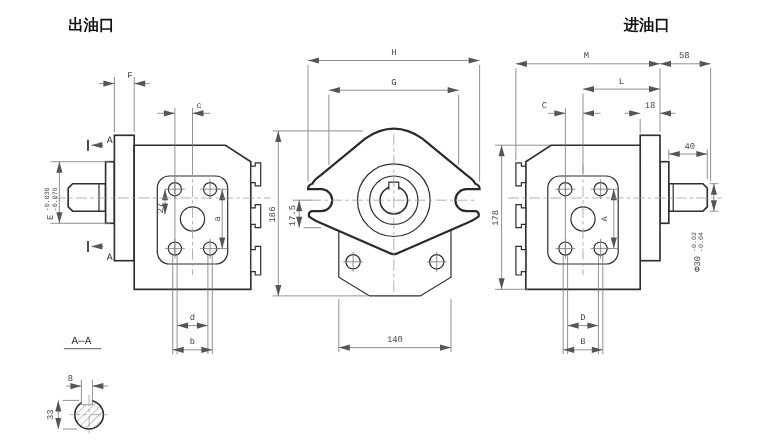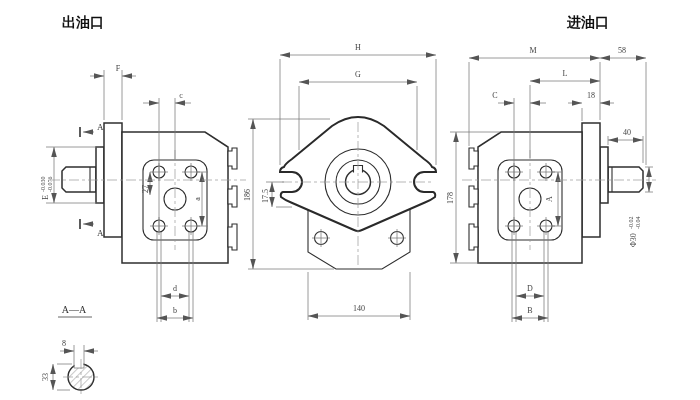--- a/index.html
+++ b/index.html
@@ -1,16 +1,16 @@
 <!DOCTYPE html>
 <html><head>
 <meta charset="utf-8">
 <style>
   html,body{margin:0;padding:0;background:#fff}
-  .stage{width:700px;height:400px;background:#ffffff;position:relative;font-family:Liberation Serif, serif}
+  .stage{width:700px;height:400px;background:#ffffff;position:relative;font-family:Liberation Mono, monospace}
   .o{stroke:#2f2f2f;stroke-width:1.5;fill:#fff}
   .o2{stroke:#2f2f2f;stroke-width:1.1;fill:none}
   .of{stroke:#2f2f2f;stroke-width:1.1;fill:#fff}
   .flg{stroke:#2a2a2a;stroke-width:2;fill:#fff}
   .t{stroke:#7a7a7a;stroke-width:0.75;fill:none}
   .tk{stroke:#333;stroke-width:1.6;fill:none}
   .cl{stroke:#999;stroke-width:0.7;fill:none;stroke-dasharray:10 3 3 3}
   .dt{font-size:8px;fill:#444}
   .ds{font-size:6px;fill:#444}
   .al{font-size:9px;fill:#333}

